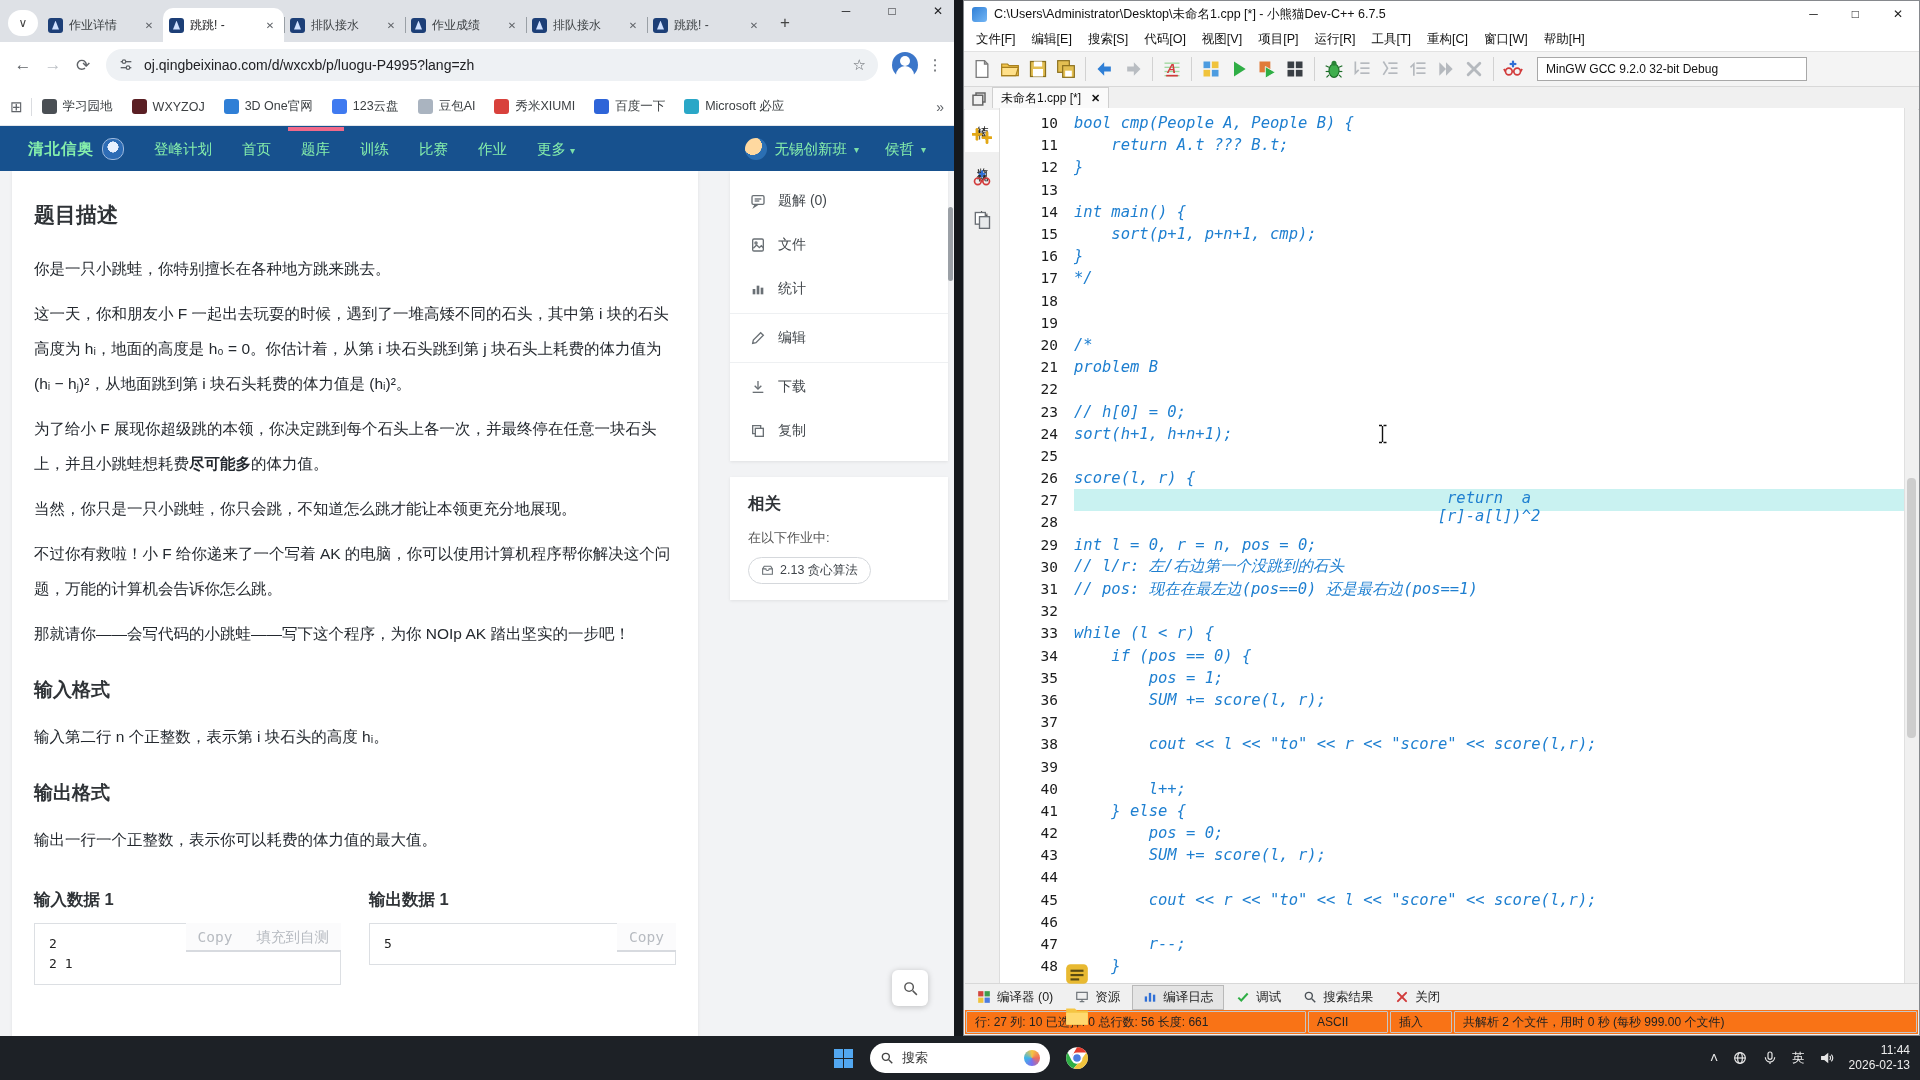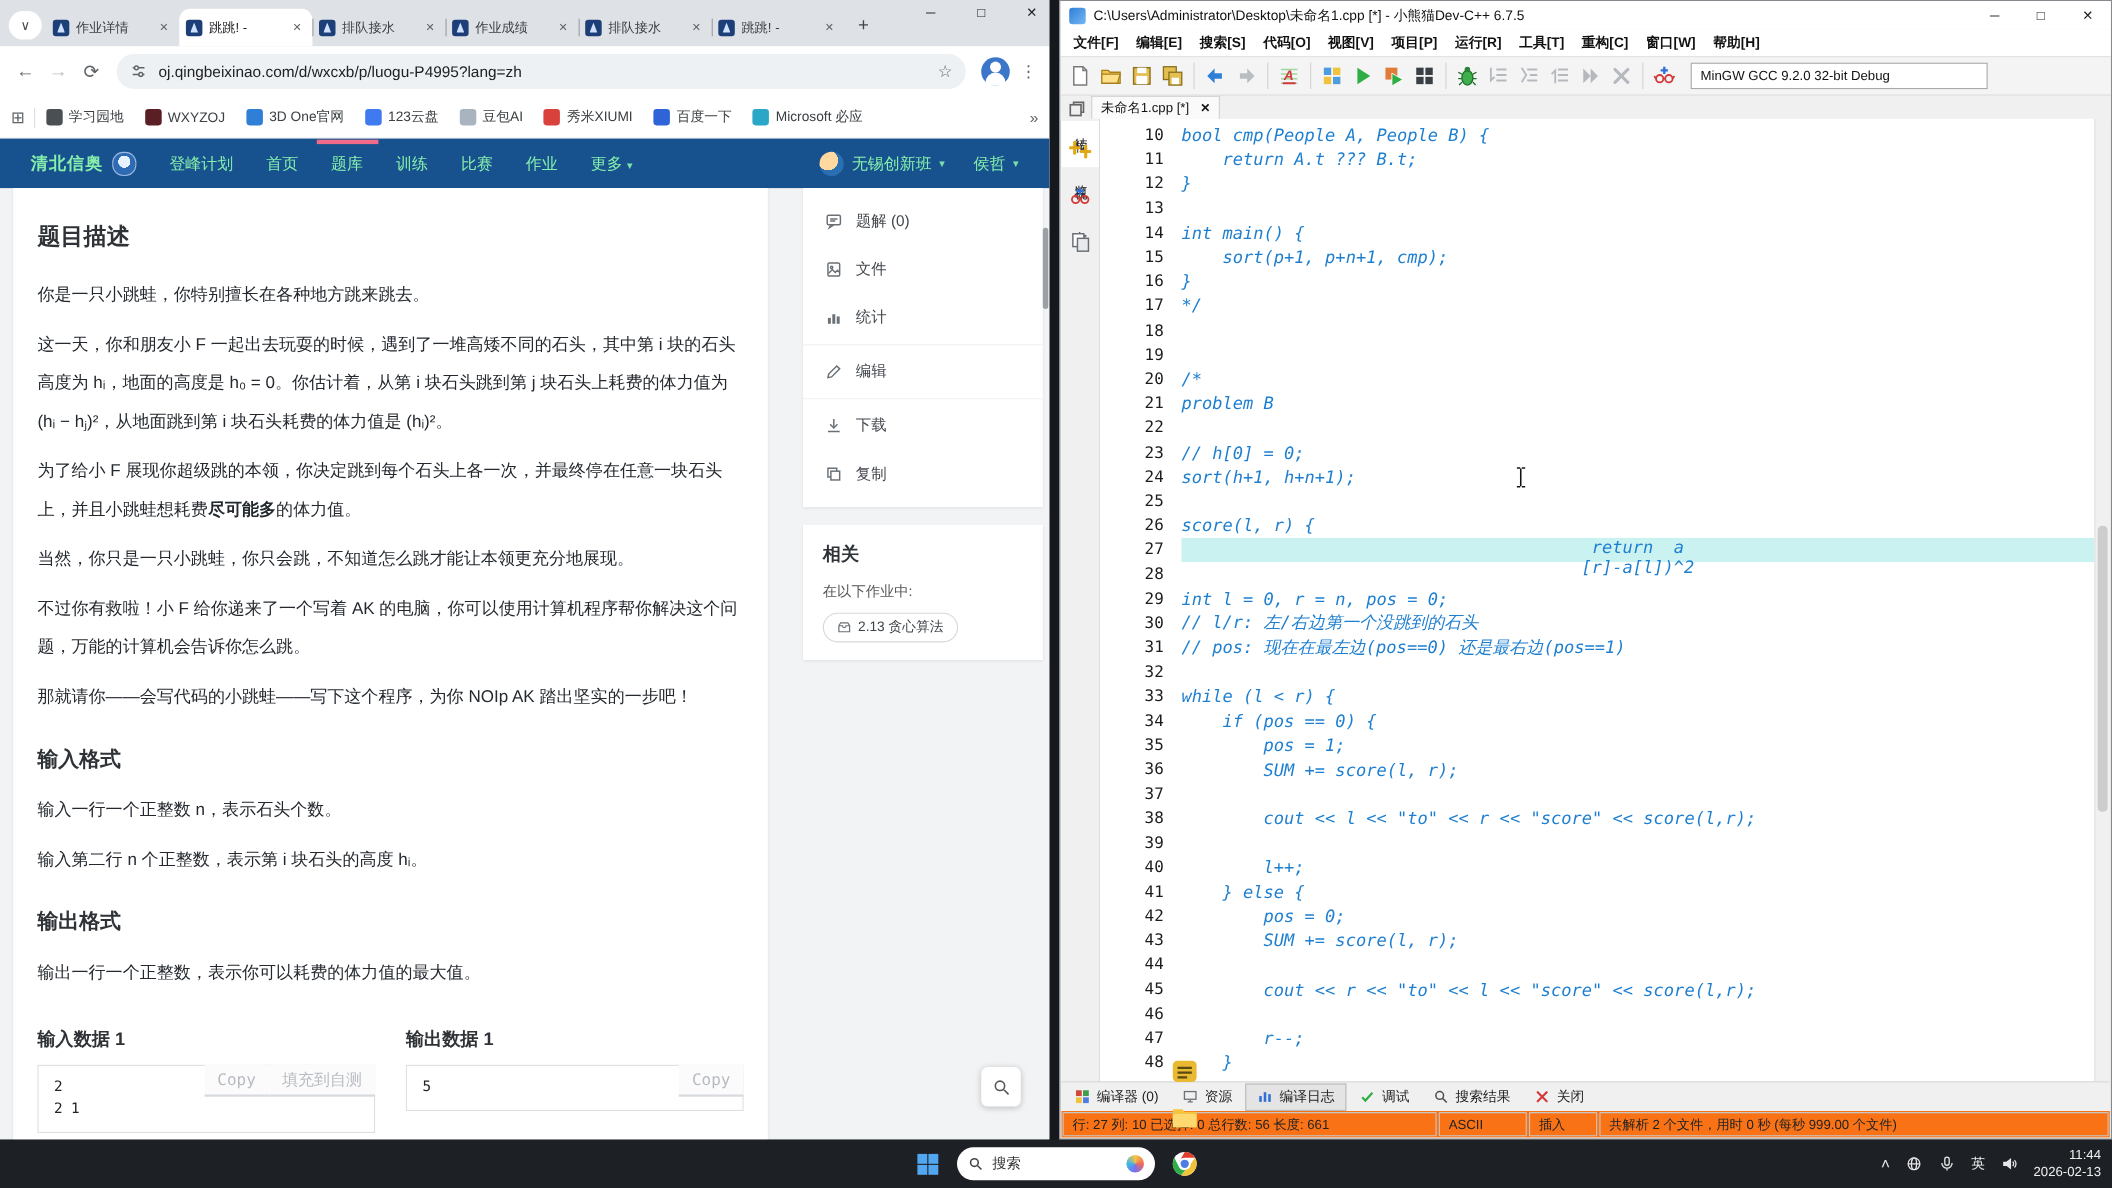--- a/index.html
+++ b/index.html
@@ -85,21 +85,21 @@
   .badge .sic{width:13px;height:13px;color:#6a7075;}
   .floatsearch{position:absolute;right:26px;bottom:30px;width:36px;height:36px;background:#fff;border-radius:6px;
                box-shadow:0 1px 6px rgba(0,0,0,.22);display:flex;align-items:center;justify-content:center;color:#555;}
   .floatsearch svg{width:17px;height:17px;}
   .bscroll{position:absolute;right:1px;top:36px;width:5px;height:74px;background:#9ba0a6;border-radius:3px;}
   
   #devcpp{left:963px;top:0;width:957px;height:1036px;background:#f0f0f0;border:1px solid #86898d;box-sizing:border-box;}
   .dtitle{height:26px;background:#fff;display:flex;align-items:center;padding:0 8px;font-size:12.5px;color:#111;}
   .dlogo{width:15px;height:15px;border-radius:3px;background:linear-gradient(135deg,#2f7fd6,#73b6f5);margin-right:7px;flex:none;}
   .dctrl{margin-left:auto;display:flex;gap:34px;font-size:12px;color:#222;padding-right:8px;}
-  .dmenu{height:24px;background:#fff;display:flex;align-items:center;font-size:12.5px;color:#111;padding-left:4px;font-weight:bold;}
+  .dmenu{height:24px;background:#fff;display:flex;align-items:center;font-size:12.5px;color:#111;padding-left:4px;}
   .dmenu span{padding:3px 8px;}
   .dtoolbar{height:34px;background:#f4f4f4;border-top:1px solid #e2e2e2;border-bottom:1px solid #d8d8d8;
             display:flex;align-items:center;padding:0 4px;}
   .tbtn{width:26px;height:26px;display:flex;align-items:center;justify-content:center;margin:0 1px;}
   .tbtn svg{width:20px;height:20px;}
   .tsep{width:1px;height:24px;background:#d2d2d2;margin:0 5px;}
   .combo{margin-left:10px;height:24px;background:#fff;border:1px solid #a8a8a8;display:flex;align-items:center;
          padding:0 8px;font-size:12px;color:#111;width:270px;box-sizing:border-box;}
   .dtabrow{height:22px;background:#f0f0f0;border-bottom:1px solid #d8d8d8;display:flex;align-items:center;font-size:12px;}
   .dtabicon{width:18px;height:16px;margin:0 4px 0 6px;color:#666;}
@@ -292,21 +292,20 @@
             <p>这一天，你和朋友小 F 一起出去玩耍的时候，遇到了一堆高矮不同的石头，其中第 i 块的石头高度为 hᵢ，地面的高度是 h₀ = 0。你估计着，从第 i 块石头跳到第 j 块石头上耗费的体力值为 (hᵢ − hⱼ)²，从地面跳到第 i 块石头耗费的体力值是 (hᵢ)²。</p>
           </div>
         <p><span>为了给小 F 展现你超级跳的本领，你决定跳到每个石头上各一次，并最终停在任意一块石头上，并且小跳蛙想耗费</span><b>尽可能多</b><span>的体力值。</span></p>
         <div id="paraB">
             <p>当然，你只是一只小跳蛙，你只会跳，不知道怎么跳才能让本领更充分地展现。</p>
             <p>不过你有救啦！小 F 给你递来了一个写着 AK 的电脑，你可以使用计算机程序帮你解决这个问题，万能的计算机会告诉你怎么跳。</p>
             <p>那就请你——会写代码的小跳蛙——写下这个程序，为你 NOIp AK 踏出坚实的一步吧！</p>
           </div>
         <h2>输入格式</h2>
         <div id="inputLines">
-            <p>输入一行一个正整数 n，表示石头个数。</p>
             <p>输入第二行 n 个正整数，表示第 i 块石头的高度 hᵢ。</p>
           </div>
         <h2>输出格式</h2>
         <div id="outputLines">
             <p>输出一行一个正整数，表示你可以耗费的体力值的最大值。</p>
           </div>
         <div class="samples" id="samples">
             <div class="samp">
               <h3>输入数据 1</h3>
               <div class="sampbox">2

